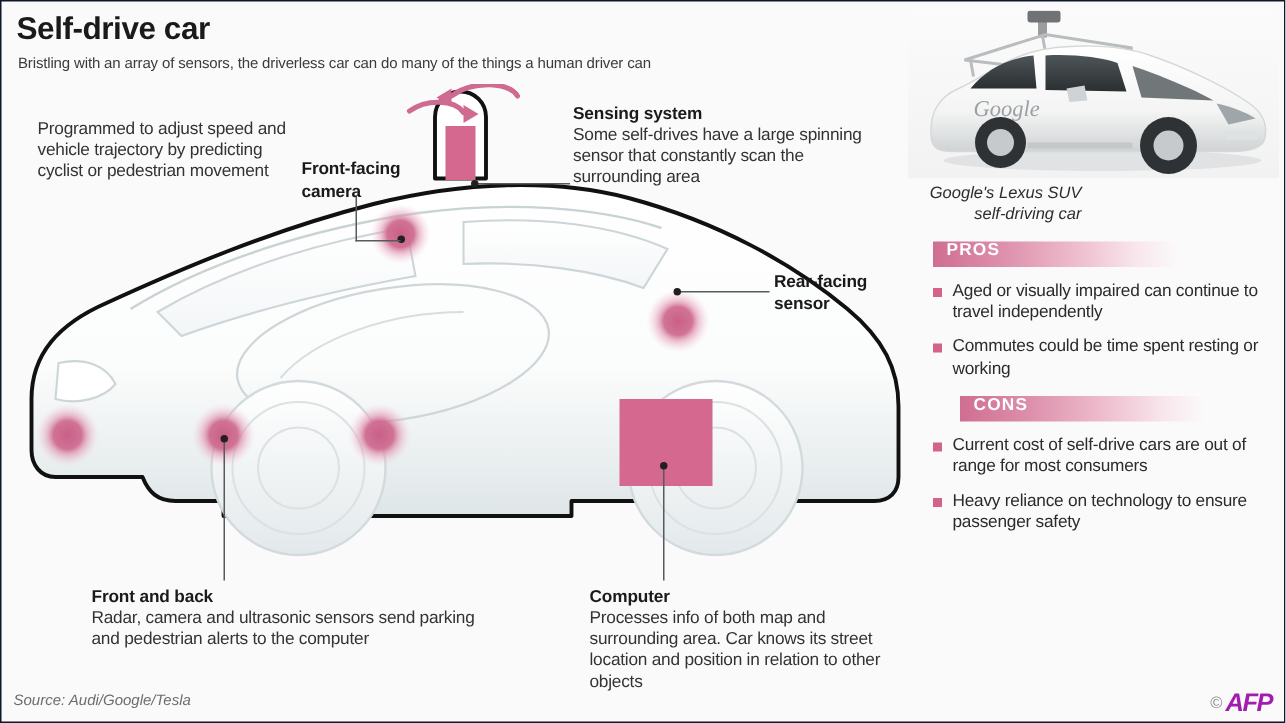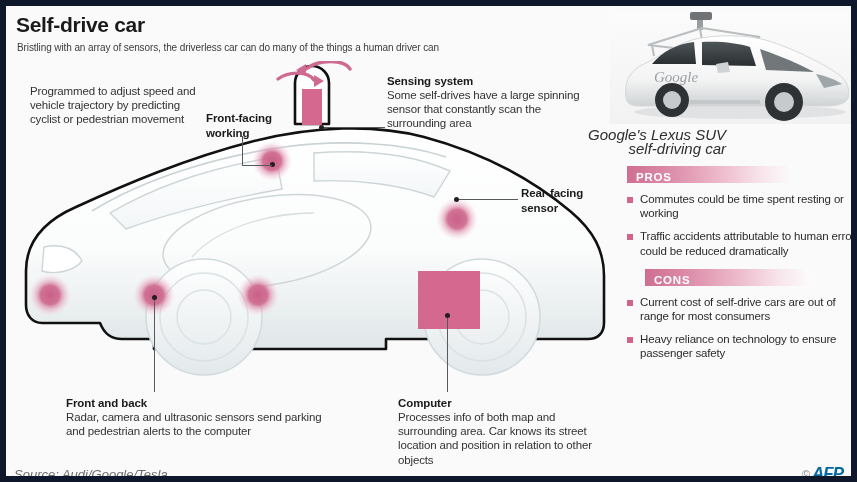--- a/index.html
+++ b/index.html
@@ -8,21 +8,21 @@
     width:857px; height:482px;
     font-family:"Liberation Sans", sans-serif;
     color:#231f20;
     position:relative;
     overflow:hidden;
   }
   #infographic {
     position:absolute; left:0; top:0;
     width:857px; height:482px;
     background:#fafafa;
-    border:6px solid #0f172a;
+    border:1px solid #0f172a;
     overflow:hidden;
   }
 
   
   #title {
     position:absolute; left:10px; top:7px;
     font-size:21px; font-weight:bold; letter-spacing:-0.3px;
     color:#1a1a1a;
   }
   #subtitle {
@@ -62,30 +62,30 @@
 
   
 
   
   #photo-wrap {
     position:absolute; left:604px; top:6px; width:248px; height:112px;
     overflow:hidden;
   }
   #photo-caption {
     position:absolute; left:560px; top:122px; width:160px;
-    text-align:right; font-style:italic; font-size:15px;
+    text-align:right; font-style:italic; font-size:11px;
     color:#2d2d2d; line-height:13.5px;
   }
 
   
   #panel { position:absolute; left:612px; top:160px; width:240px; }
   .sec-bar {
     height:17px; width:165px; margin-left:9px;
     background:linear-gradient(to right,#cf6e92 0%, #dd8fab 28%, #eebdcd 58%, #f8e6ec 82%, #fbfbfb 100%);
-    display:flex; align-items:flex-end;
+    display:flex; align-items:flex-start;
   }
   .sec-bar span {
     color:#ffffff; font-size:11.5px; font-weight:bold;
     letter-spacing:0.8px; padding-left:9px;
   }
   .bullets { margin-top:9px; }
   .bullet {
     display:flex; margin-bottom:9px; padding-left:9px;
   }
   .bullet .sq {
@@ -93,32 +93,32 @@
     margin-top:5px; margin-right:7px; flex:0 0 6px;
   }
   .bullet .txt {
     font-size:11.5px; color:#2b2b2b; line-height:14.2px;
     letter-spacing:-0.15px;
   }
 
   
   #source {
     position:absolute; left:8px; top:461px;
-    font-size:13px; font-style:italic; color:#6d6d6d;
+    font-size:10px; font-style:italic; color:#6d6d6d;
   }
   #afp {
     position:absolute; right:8px; top:458px;
     display:flex; align-items:center; gap:2px;
   }
   #afp .c {
     font-size:11px; color:#8b8b8b;
   }
   #afp .mark {
     font-size:17px; font-weight:bold; font-style:italic;
-    color:#0369a1; letter-spacing:-1px;
+    color:#a21caf; letter-spacing:-1px;
     font-family:"Liberation Sans", sans-serif;
   }
 </style>
 </head>
 <body>
 
 <div id="infographic">
 
   <div id="title">Self-drive car</div>
   <div id="subtitle">Bristling with an array of sensors, the driverless car can do many of the things a human driver can</div>
@@ -221,21 +221,21 @@
   <div class="dot" style="left:146px; top:289px;"></div>
 
   <div class="leader v" style="left:441px; top:310px; height:76px;"></div>
   <div class="dot" style="left:439px; top:307px;"></div>
 
   <div class="callout" id="c-software">
     <div class="bdy">Programmed to adjust speed and vehicle trajectory by predicting cyclist or pedestrian movement</div>
   </div>
 
   <div class="callout lbl-only" id="c-frontcam">
-    <div class="ttl">Front-facing working</div>
+    <div class="ttl">Front-facing camera</div>
   </div>
 
   <div class="callout" id="c-sensing">
     <div class="ttl">Sensing system</div>
     <div class="bdy">Some self-drives have a large spinning sensor that constantly scan the surrounding area</div>
   </div>
 
   <div class="callout lbl-only" id="c-rear">
     <div class="ttl">Rear-facing sensor</div>
   </div>
@@ -314,25 +314,25 @@
   </div>
 
   <div id="panel">
 
     <div class="sec-bar">
       <span>PROS</span>
     </div>
     <div class="bullets">
       <div class="bullet">
         <div class="sq"></div>
-        <div class="txt">Commutes could be time spent resting or working</div>
+        <div class="txt">Aged or visually impaired can continue to travel independently</div>
       </div>
       <div class="bullet">
         <div class="sq"></div>
-        <div class="txt">Traffic accidents attributable to human error could be reduced dramatically</div>
+        <div class="txt">Commutes could be time spent resting or working</div>
       </div>
     </div>
 
     <div class="sec-bar" style="margin-top:11px;margin-left:27px;">
       <span>CONS</span>
     </div>
     <div class="bullets">
       <div class="bullet">
         <div class="sq"></div>
         <div class="txt">Current cost of self-drive cars are out of range for most consumers</div>

